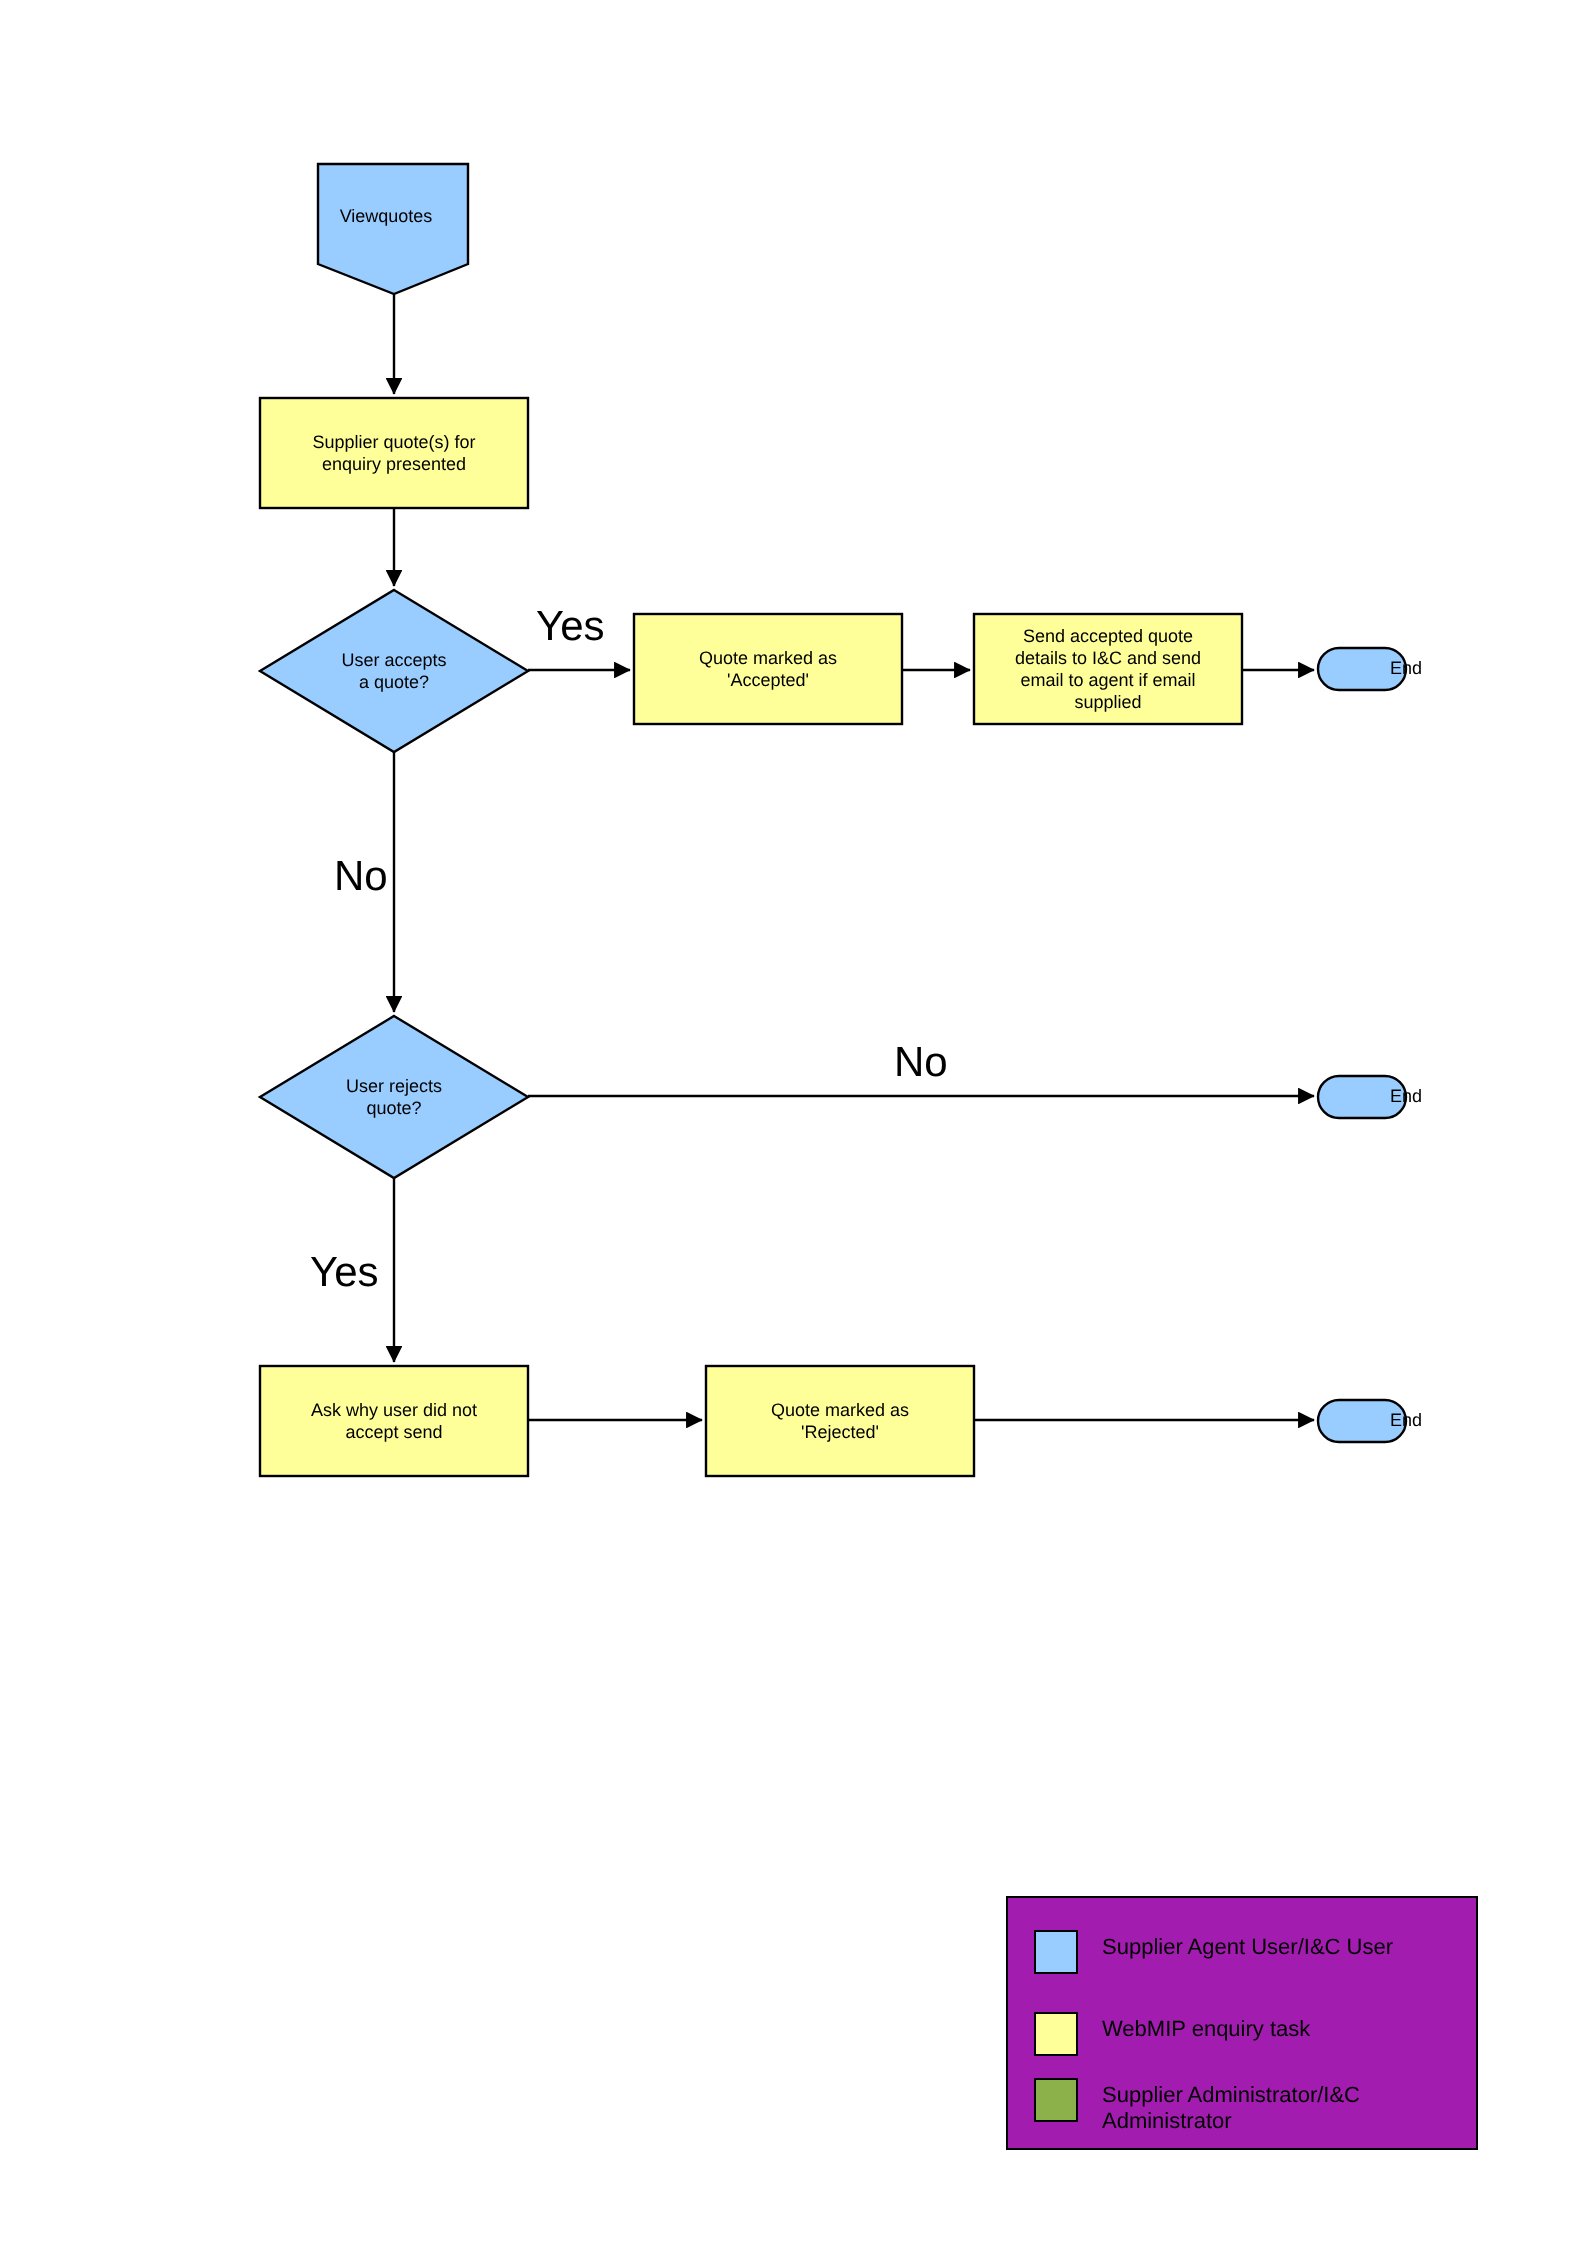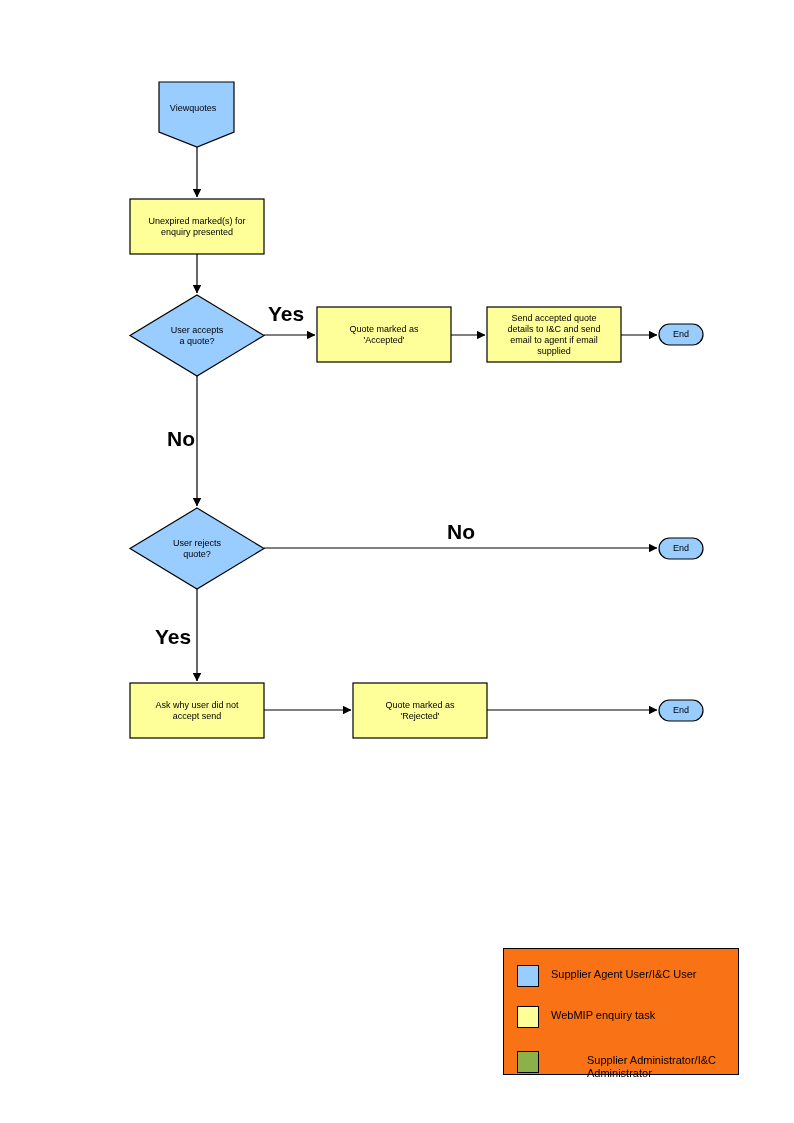--- a/index.html
+++ b/index.html
@@ -39,36 +39,36 @@
     white-space: pre-line;
     pointer-events: none;
   }
   .edge-label {
     position: absolute;
     font-family: "Liberation Sans", sans-serif;
     font-size: 21px;
     line-height: 21px;
     color: #000000;
     white-space: nowrap;
-    font-weight: bold;
   }
   .end-label {
     font-size: 9px;
+    padding-left: 22px;
   }
   .start-label {
     font-size: 9px;
   }
   .legend-box {
     position: absolute;
     left: 503px;
     top: 948px;
     width: 236px;
     height: 127px;
     border: 1px solid #000000;
-    background: #f97316;
+    background: #a21caf;
     box-sizing: border-box;
   }
   .legend-item {
     position: absolute;
     left: 13px;
     display: flex;
     align-items: flex-start;
   }
   .legend-swatch {
     width: 22px;
@@ -140,21 +140,21 @@
 
     <rect x="130" y="683" width="134" height="55" fill="#FFFF99" stroke="#000000" stroke-width="1.2"></rect>
 
     <rect x="353" y="683" width="134" height="55" fill="#FFFF99" stroke="#000000" stroke-width="1.2"></rect>
 
     <rect x="659" y="700" width="44" height="21" rx="10.5" ry="10.5" fill="#99CCFF" stroke="#000000" stroke-width="1.2"></rect>
   </svg>
 
   <div class="node-label start-label" style="left:159px; top:82px; width:68px; height:52px;">Viewquotes</div>
 
-  <div class="node-label" style="left:130px; top:199px; width:134px; height:55px;">Unexpired marked(s) for
+  <div class="node-label" style="left:130px; top:199px; width:134px; height:55px;">Supplier quote(s) for
 enquiry presented</div>
 
   <div class="node-label" style="left:130px; top:295px; width:134px; height:81px;">User accepts
 a quote?</div>
 
   <div class="node-label" style="left:317px; top:307px; width:134px; height:55px;">Quote  marked as
 'Accepted'</div>
 
   <div class="node-label" style="left:487px; top:307px; width:134px; height:55px;">Send accepted quote
 details to I&amp;C and send
@@ -189,21 +189,21 @@
     <div class="legend-item" style="top:16px;">
       <span class="legend-swatch" style="background:#99CCFF;"></span>
       <span class="legend-text">Supplier Agent User/I&amp;C User</span>
     </div>
 
     <div class="legend-item" style="top:57px;">
       <span class="legend-swatch" style="background:#FFFF99;"></span>
       <span class="legend-text">WebMIP enquiry task</span>
     </div>
 
-    <div class="legend-item" style="top:102px;gap:36px;">
+    <div class="legend-item" style="top:90px;">
       <span class="legend-swatch" style="background:#8CB04A;"></span>
       <span class="legend-text">Supplier Administrator/I&amp;C
 Administrator</span>
     </div>
 
   </div>
 
 </div>
 
 </body></html>

